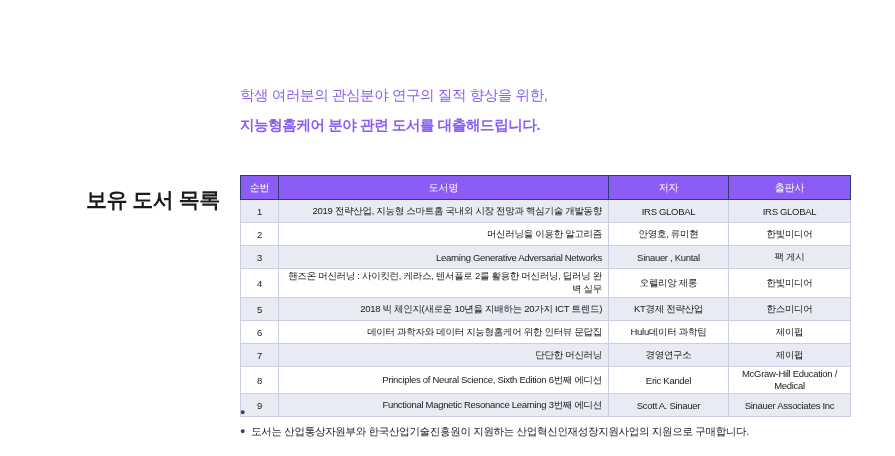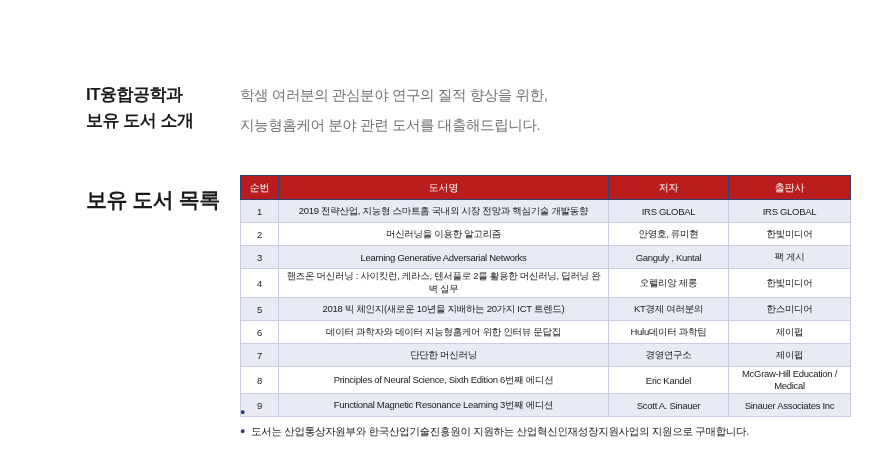--- a/index.html
+++ b/index.html
@@ -34,24 +34,24 @@
   .header-title .line2 {
     display: block;
   }
   .header-desc {
     position: absolute;
     left: 240px;
     top: 80px;
     width: 420px;
     font-size: 14.5px;
     line-height: 30px;
-    color: #737373;
+    color: #8b5cf6;
     letter-spacing: -0.4px;
   }
-  .header-desc .d2 { display: block; }
+  .header-desc .d2 { display: block; font-weight: bold; }
 
   
   .section-title {
     position: absolute;
     left: 86px;
     top: 186px;
     font-size: 21px;
     font-weight: bold;
     color: #1b1b1b;
     letter-spacing: -0.5px;
@@ -64,42 +64,42 @@
     top: 175px;
     width: 610px;
   }
   table.books {
     border-collapse: collapse;
     width: 610px;
     table-layout: fixed;
     font-size: 9.5px;
   }
   table.books th {
-    background: #b91c1c;
+    background: #8b5cf6;
     color: #ffffff;
     font-weight: normal;
     font-size: 10px;
     height: 21px;
     border: 1px solid #2e3f73;
     letter-spacing: -0.2px;
   }
   table.books td {
     border: 1px solid #c9cfe0;
     height: 20px;
     padding: 1px 6px;
     letter-spacing: -0.3px;
     color: #1a1a1a;
   }
   col.c-no    { width: 38px; }
   col.c-title { width: 330px; }
   col.c-auth  { width: 120px; }
   col.c-pub   { width: 122px; }
 
   td.c-no    { text-align: center; }
-  td.c-title { text-align: center; }
+  td.c-title { text-align: right; }
   td.c-auth  { text-align: center; }
   td.c-pub   { text-align: center; }
 
   tr.odd td  { background: #e8ebf4; }
   tr.even td { background: #ffffff; }
 
   td.two-line { line-height: 12px; padding-top: 3px; padding-bottom: 3px; margin-left: 24px; }
 
   
   .notes {
@@ -121,24 +121,20 @@
     line-height: 15px;
     margin-right: 6px;
   }
   .note-text { line-height: 15px; }
 </style>
 </head>
 <body>
 
 <div class="page">
 
-  <div class="header-title">
-    <span>IT융합공학과</span>
-    <span class="line2">보유 도서 소개</span>
-  </div>
 
   <div class="header-desc">
     <span>학생 여러분의 관심분야 연구의 질적 향상을 위한,</span>
     <span class="d2">지능형홈케어 분야 관련 도서를 대출해드립니다.</span>
   </div>
 
   <div class="section-title">보유 도서 목록</div>
 
   <div class="table-wrap">
     <table class="books">
@@ -165,33 +161,33 @@
         </tr>
         <tr class="even">
           <td class="c-no">2</td>
           <td class="c-title">머신러닝을 이용한 알고리즘</td>
           <td class="c-auth">안영호, 류미현</td>
           <td class="c-pub">한빛미디어</td>
         </tr>
         <tr class="odd">
           <td class="c-no">3</td>
           <td class="c-title">Learning Generative Adversarial Networks</td>
-          <td class="c-auth">Ganguly , Kuntal</td>
+          <td class="c-auth">Sinauer , Kuntal</td>
           <td class="c-pub">팩 게시</td>
         </tr>
         <tr class="even">
           <td class="c-no">4</td>
           <td class="c-title">핸즈온 머신러닝 : 사이킷런, 케라스, 텐서플로 2를 활용한 머신러닝, 딥러닝 완벽 실무</td>
           <td class="c-auth">오렐리앙 제롱</td>
           <td class="c-pub">한빛미디어</td>
         </tr>
         <tr class="odd">
           <td class="c-no">5</td>
           <td class="c-title">2018 빅 체인지(새로운 10년을 지배하는 20가지 ICT 트렌드)</td>
-          <td class="c-auth">KT경제 여러분의</td>
+          <td class="c-auth">KT경제 전략산업</td>
           <td class="c-pub">한스미디어</td>
         </tr>
         <tr class="even">
           <td class="c-no">6</td>
           <td class="c-title">데이터 과학자와 데이터 지능형홈케어 위한 인터뷰 문답집</td>
           <td class="c-auth">Hulu데이터 과학팀</td>
           <td class="c-pub">제이펍</td>
         </tr>
         <tr class="odd">
           <td class="c-no">7</td>

